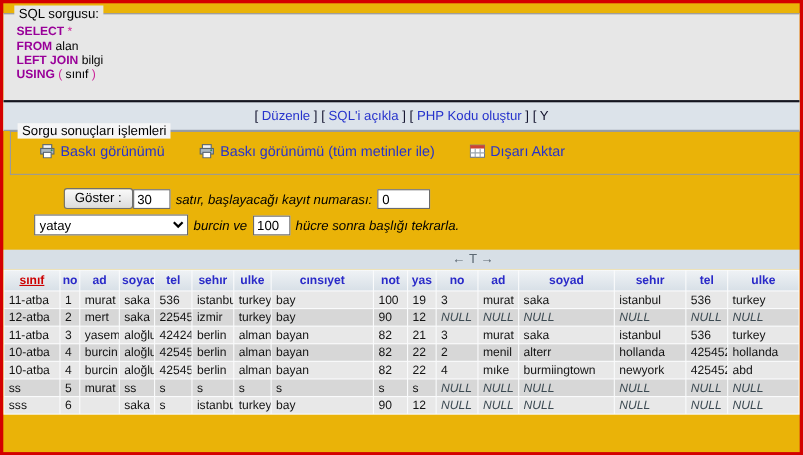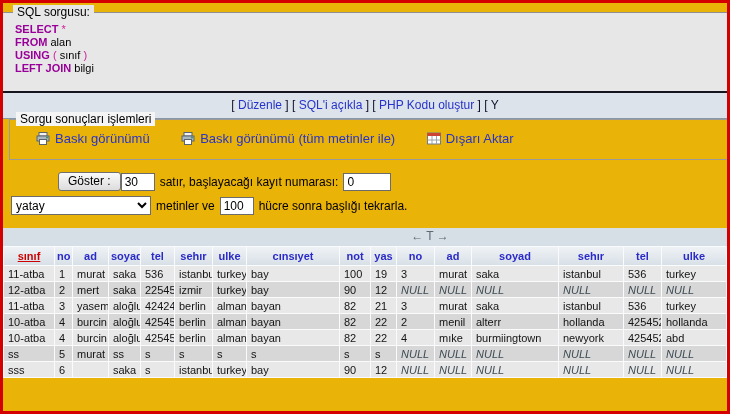--- a/index.html
+++ b/index.html
@@ -60,22 +60,22 @@
     background: #f5f5f6; padding: 0 4px;
     font-size: 12px; color: #000;
   }
   .ops-link { color: #2633cc; text-decoration: none; font-size: 13px; margin-right: 27px; white-space: nowrap; }
   .ops-link .ico { display: inline-block; vertical-align: -2px; margin-right: 5px; }
 
   
   .options-form { padding: 12px 0 8px; font-size: 12px; color: #000; }
   .form-row { display: flex; align-items: center; margin-bottom: 5px; }
   .form-row1 { margin-left: 55px; }
-  .form-row2 { margin-left: 8px; }
-  .form-row label, .form-row span { margin: 0 5px; white-space: nowrap; }
+  .form-row2 { margin-left: 28px; }
+  .form-row label, .form-row span { margin: 0 5px; white-space: nowrap; font-style: italic; }
   .btn {
     font-size: 12px; font-family: inherit;
     padding: 1px 9px 2px;
     background: linear-gradient(#fafafa, #dcdcdc);
     border: 1px solid #707070; border-radius: 3px;
     color: #000;
   }
   .txt {
     font-size: 12px; font-family: inherit;
     border: 1px solid #6b6b6b;
@@ -121,22 +121,22 @@
 <body>
 
 <div class="page">
 
   <div class="top-block">
     <div class="fieldset-sql">
       <span class="legend">SQL sorgusu:</span>
       <div>
           <div class="sql-line"><span class="tok-kw">SELECT </span><span class="tok-punct">*</span></div>
           <div class="sql-line"><span class="tok-kw">FROM </span><span class="tok-id">alan</span></div>
+          <div class="sql-line"><span class="tok-kw">LEFT JOIN </span><span class="tok-id">bilgi</span></div>
           <div class="sql-line"><span class="tok-kw">USING </span><span class="tok-punct">( </span><span class="tok-id">sınıf</span><span class="tok-punct"> )</span></div>
-          <div class="sql-line"><span class="tok-kw">LEFT JOIN </span><span class="tok-id">bilgi</span></div>
         </div>
     </div>
     <div class="links-bar">
       <span><span class="bracket">[ </span><a href="#">Düzenle</a><span class="bracket"> ] </span><span class="bracket">[ </span><a href="#">SQL'i açıkla</a><span class="bracket"> ] </span><span class="bracket">[ </span><a href="#">PHP Kodu oluştur</a><span class="bracket"> ] </span><span class="bracket">[ Y</span></span>
     </div>
   </div>
 
   <div class="lower">
 
     <div class="fieldset-ops">
@@ -166,21 +166,21 @@
       <div class="form-row form-row1">
         <button class="btn" type="button">Göster :</button>
         <input class="txt w32" value="30" style="">
         <span>satır, başlayacağı kayıt numarası:</span>
         <input class="txt w48" value="0" style="">
       </div>
       <div class="form-row form-row2">
         <select class="mode-select">
           <option>yatay</option>
         </select>
-        <span>metinler ve</span>
+        <span>burcin ve</span>
         <input class="txt w32" value="100" style="">
         <span>hücre sonra başlığı tekrarla.</span>
       </div>
     </form>
 
     <div class="nav-bar">
       <span>← T →</span>
     </div>
 
     <table class="results">

